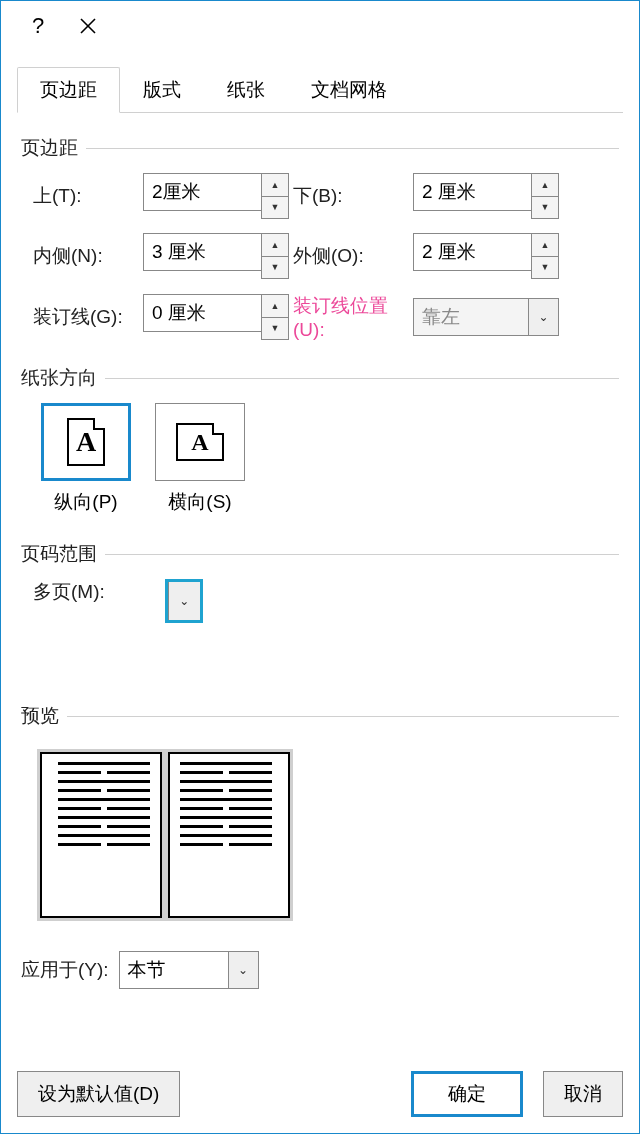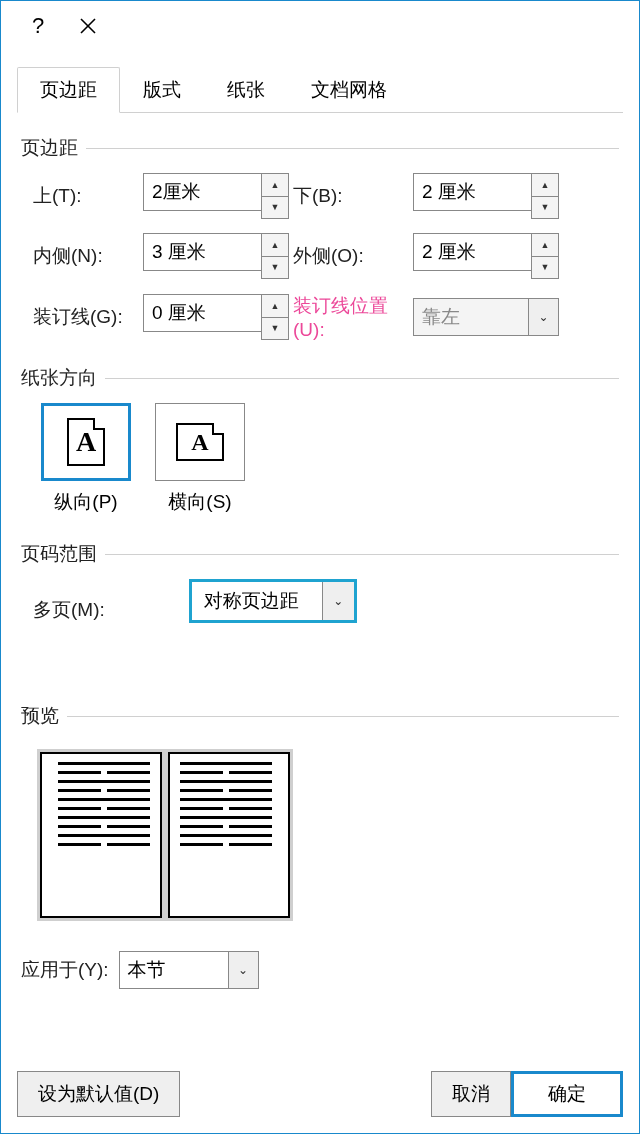--- a/index.html
+++ b/index.html
@@ -33,33 +33,33 @@
   .selectbox.dis .val { color: #888; }
   .orient-row { display: flex; gap: 24px; margin-left: 20px; margin-bottom: 26px; }
   .orient { display: flex; flex-direction: column; align-items: center; gap: 8px; }
   .orient .iconbox { width: 90px; height: 78px; border: 1px solid #888; display: flex; align-items: center; justify-content: center; }
   .orient.selected .iconbox { border: 3px solid #1989cc; }
   .orient-label { font-size: 19px; }
   .page-icon { border: 2px solid #000; position: relative; display: flex; align-items: center; justify-content: center; font-family: "Times New Roman", serif; font-weight: bold; }
   .page-icon.portrait { width: 38px; height: 48px; font-size: 28px; }
   .page-icon.landscape { width: 48px; height: 38px; font-size: 24px; }
   .page-icon .fold { position: absolute; top: -2px; right: -2px; width: 12px; height: 12px; background: #fff; border-left: 2px solid #000; border-bottom: 2px solid #000; }
-  .multi-row { display: flex; align-items: flex-end; gap: 84px; margin-left: 12px; margin-bottom: 40px; }
+  .multi-row { display: flex; align-items: flex-start; gap: 60px; margin-left: 12px; margin-bottom: 40px; }
   .combo { display: flex; height: 44px; border: 3px solid #1fa3d0; }
   .combo .val { padding: 0 12px; display: flex; align-items: center; font-size: 19px; width: 130px; }
   .combo .arrow { border-left: 1px solid #888; width: 32px; }
   .preview-box { display:flex; border:0; margin-left:16px; margin-top:8px; margin-bottom:30px; width:256px; height:172px; background:#cfcfcf; gap:6px; padding:3px; }
   .preview-page { flex:1; background:#fff; border:2px solid #000; padding:8px 10px; display:flex; flex-direction:column; gap:6px; }
   .preview-page.mir { padding-left:16px; }
   .preview-page.mir2 { padding-right:16px; }
   .pline { height:3px; background:#000; }
   .plinerow { display:flex; gap:6px; }
   .plinerow span { flex:1; height:3px; background:#000; }
   .apply-row { display:flex; align-items:center; gap:10px; margin-left:0; margin-bottom:20px; }
-  .footer { display:flex; align-items:center; padding: 0 16px 16px 16px; }
+  .footer { display:flex; align-items:center; padding: 0 16px 16px 16px; gap: 20px; }
   .btn { height:46px; padding:0 20px; border:1px solid #888; background:#efefef; font-size:19px; display:flex; align-items:center; justify-content:center; }
   .btn.primary { border:3px solid #1989cc; background:#fff; padding:0 34px; }
   .spacer { flex:1; }
   .chev { font-size:12px; color:#333; }
 </style>
 </head>
 <body>
 
 <div class="window">
   <div class="titlebar">
@@ -160,21 +160,20 @@
       </div>
 
       <div class="hr-line">
           <span class="txt">页码范围</span>
           <span class="line"></span>
         </div>
 
       <div class="multi-row">
         <div class="lbl">多页(M):</div>
         <div class="combo">
-          <div class="val">对称页边距</div>
           <div class="arrow">
               <span class="chev">⌄</span>
             </div>
         </div>
       </div>
 
       <div style="height:40px"></div>
 
       <div class="hr-line">
           <span class="txt">预览</span>
@@ -247,16 +246,16 @@
             </div>
         </div>
       </div>
 
     </div>
   </div>
 
   <div class="footer">
     <div class="btn">设为默认值(D)</div>
     <div class="spacer"></div>
+    <div class="btn primary">确定</div>
     <div class="btn" style="width:80px; overflow:hidden;">取消</div>
-    <div class="btn primary">确定</div>
   </div>
 </div>
 
 </body></html>

